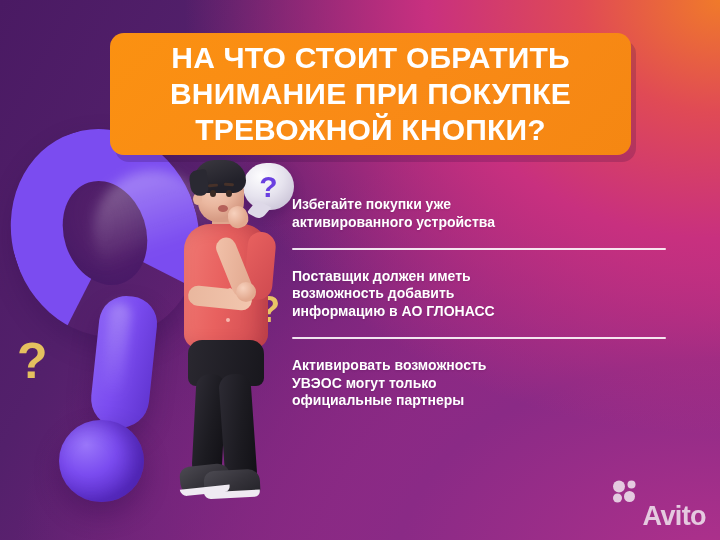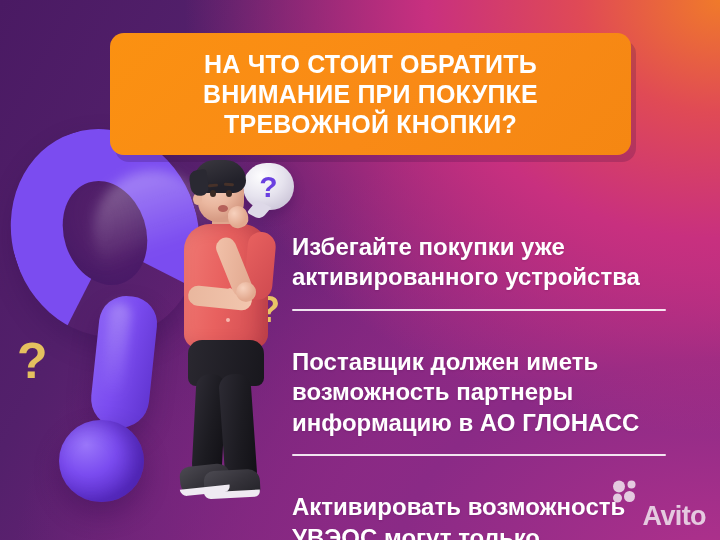--- a/index.html
+++ b/index.html
@@ -173,30 +173,30 @@
 
   
   #headline-card {
     position: absolute; left: 110px; top: 33px; width: 521px; height: 122px;
     background: linear-gradient(135deg, #fb9111 0%, #f98a16 55%, #f58712 100%);
     border-radius: 14px;
     box-shadow: 5px 7px 0 rgba(60,15,70,0.22);
     display: flex; align-items: center; justify-content: center;
   }
   #headline-text {
-    color: #ffffff; font-weight: 700; font-size: 25px; line-height: 1.2;
+    color: #ffffff; font-weight: 700; font-size: 30px; line-height: 1.2;
     text-align: center; letter-spacing: 0.2px; padding: 0 14px;
     white-space: pre-line;
   }
 
   
   #tips { position: absolute; left: 292px; top: 196px; width: 374px; }
   .tip-text {
-    color: #ffffff; font-weight: 700; font-size: 24px; line-height: 1.27;
-    white-space: pre-line; text-shadow: 0 1px 2px rgba(60,10,60,0.18); margin-top: 36px;
+    color: #ffffff; font-weight: 700; font-size: 14px; line-height: 1.27;
+    white-space: pre-line; text-shadow: 0 1px 2px rgba(60,10,60,0.18);
   }
   .tip-divider {
     height: 2px; width: 100%; margin: 16px 0 18px 0;
     background: rgba(255,255,255,0.88); border-radius: 2px;
   }
 
   
   #avito-logo {
     position: absolute; right: 14px; bottom: 8px;
     display: flex; align-items: center; gap: 5px;
@@ -256,21 +256,21 @@
     <div id="headline-text">НА ЧТО СТОИТ ОБРАТИТЬ
 ВНИМАНИЕ ПРИ ПОКУПКЕ
 ТРЕВОЖНОЙ КНОПКИ?</div>
   </div>
 
   <div id="tips">
     <div class="tip-text">Избегайте покупки уже
 активированного устройства</div>
     <div class="tip-divider"></div>
     <div class="tip-text">Поставщик должен иметь
-возможность партнеры
+возможность добавить
 информацию в АО ГЛОНАСС</div>
     <div class="tip-divider"></div>
     <div class="tip-text">Активировать возможность
 УВЭОС могут только
 официальные партнеры</div>
   </div>
 
   <div id="avito-logo">
     <span>
       <svg width="26" height="24" viewBox="0 0 26 24" aria-hidden="true">

